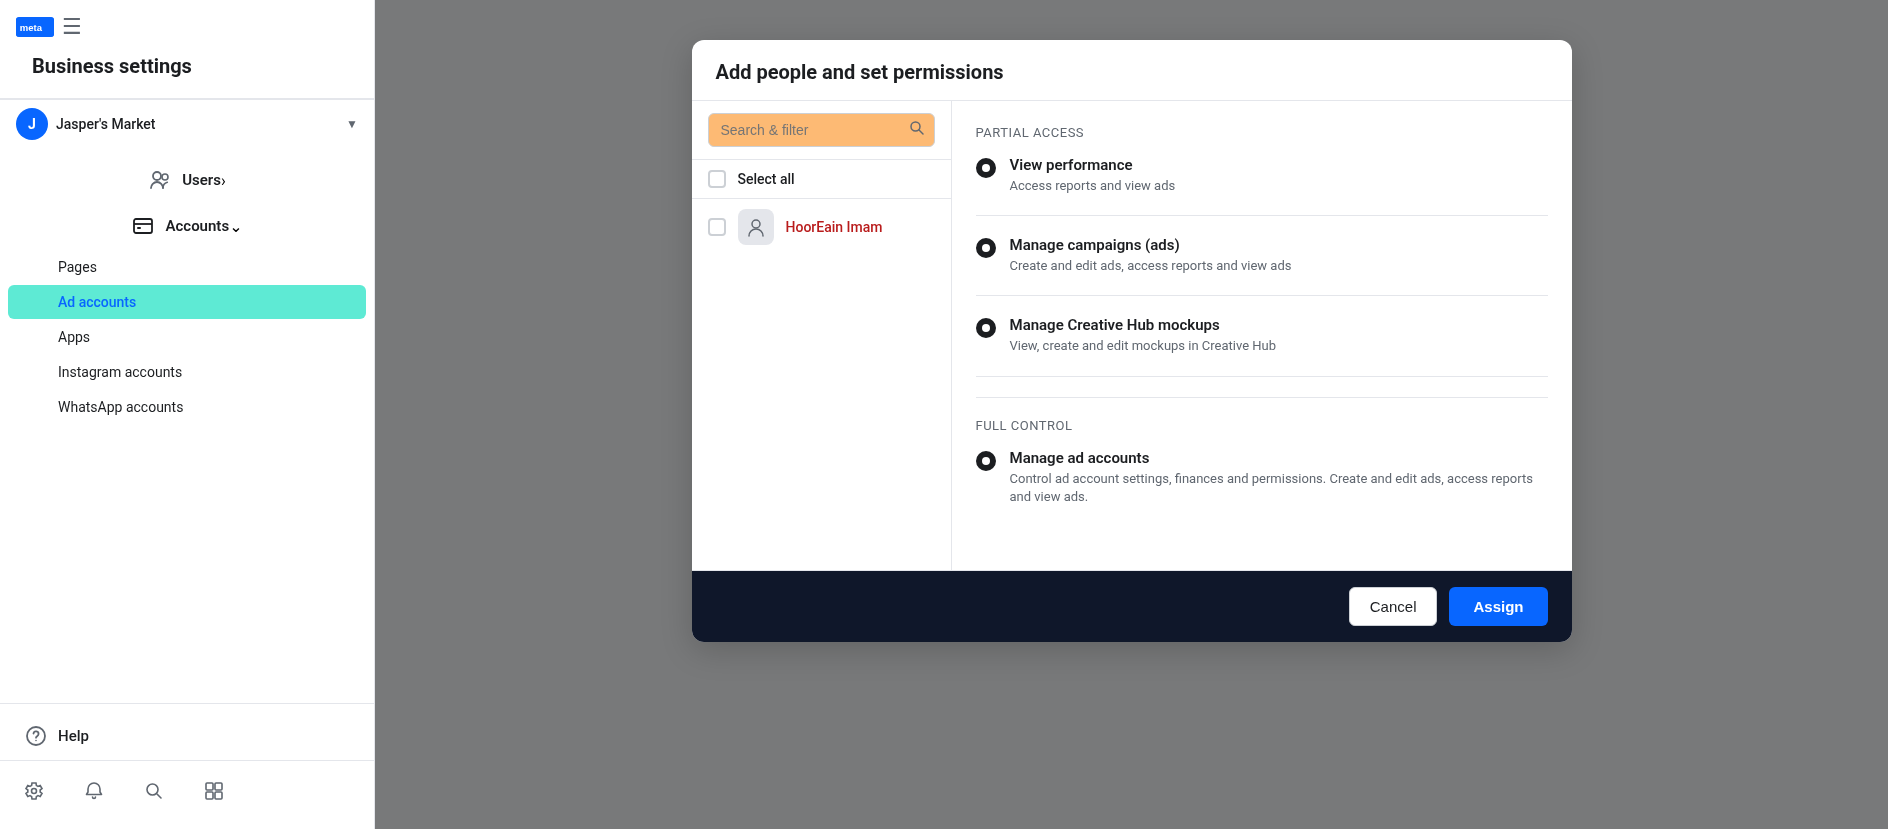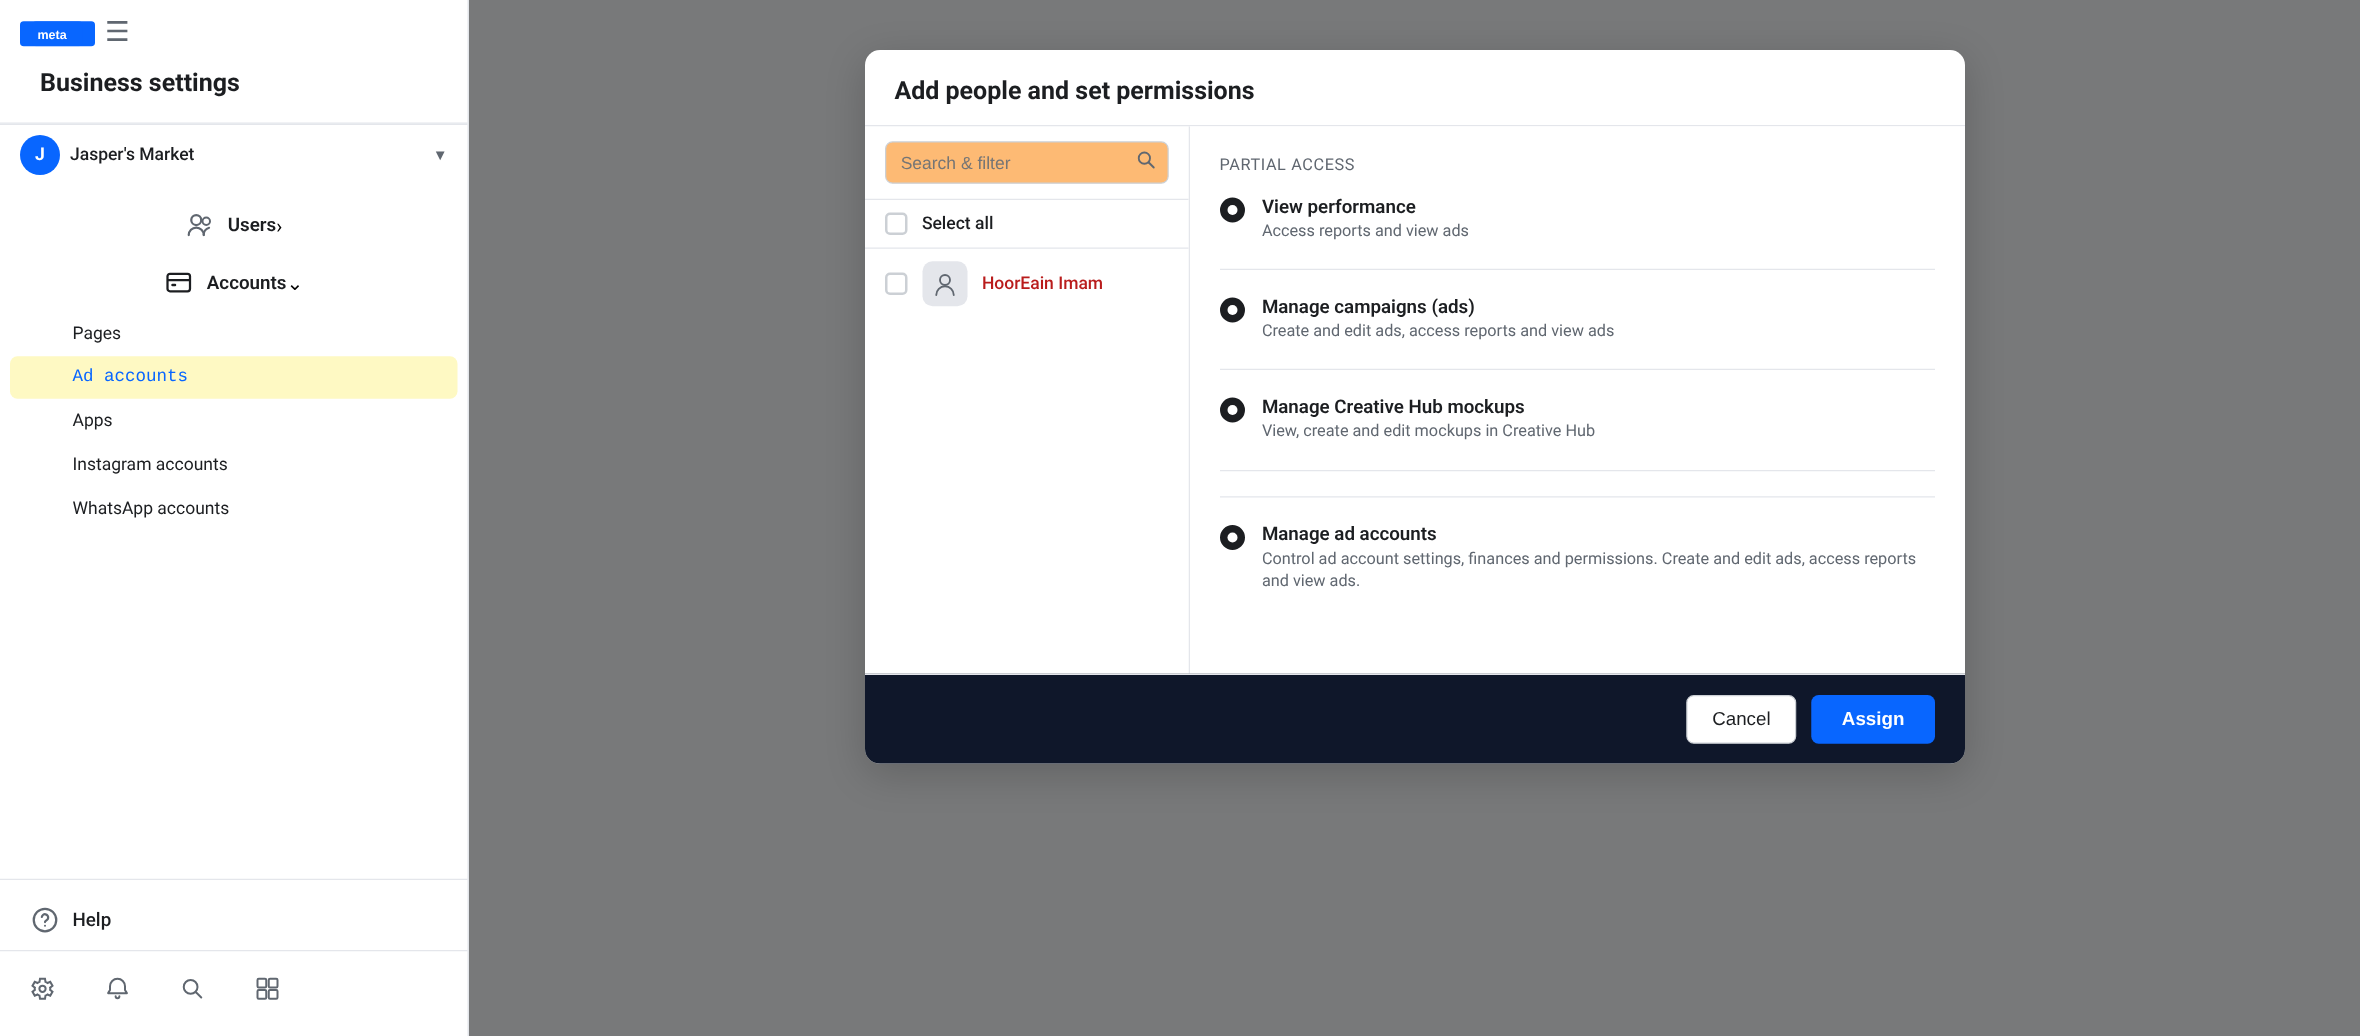--- a/index.html
+++ b/index.html
@@ -19,21 +19,21 @@
       padding: 16px 16px 8px;
       border-bottom: 1px solid #e4e6eb;
     }
     .sidebar-logo {
       display: flex;
       align-items: center;
       gap: 8px;
       margin-bottom: 12px;
     }
     .meta-logo {
-      width: 60px; height: 20px;
+      width: 38px; height: 20px;
       background: #0866ff;
       border-radius: 3px;
       display: flex; align-items: center; justify-content: center;
       color: #fff; font-size: 11px; font-weight: 700;
     }
     .sidebar-title {
       font-size: 20px;
       font-weight: 700;
       color: #1c1e21;
       padding: 4px 16px 12px;
@@ -77,21 +77,21 @@
     }
 
     .nav-sub-item {
       padding: 9px 16px 9px 50px;
       font-size: 14px;
       color: #1c1e21;
       cursor: pointer;
       border-radius: 6px;
       margin: 1px 8px;
     }
-    .nav-sub-item.active { background: #fef9c3; color: #0866ff; font-weight: 500; font-family: Liberation Mono, monospace; }
+    .nav-sub-item.active { background: #5eead4; color: #0866ff; font-weight: 500; }
 
     .sidebar-bottom {
       border-top: 1px solid #e4e6eb;
       padding: 8px 0;
     }
     .help-item {
       display: flex; align-items: center; gap: 10px;
       padding: 10px 16px;
       font-size: 15px; font-weight: 500; color: #1c1e21;
       cursor: pointer;
@@ -474,20 +474,21 @@
               <div class="radio-inner"></div>
             </div>
             <div class="permission-text">
               <div class="permission-name">Manage Creative Hub mockups</div>
               <div class="permission-desc">View, create and edit mockups in Creative Hub</div>
             </div>
           </div>
 
           <hr class="divider-line">
 
+          <div class="permission-section-title">Full control</div>
 
           <div class="permission-item">
             <div class="radio-btn dark">
               <div class="radio-inner"></div>
             </div>
             <div class="permission-text">
               <div class="permission-name">Manage ad accounts</div>
               <div class="permission-desc">Control ad account settings, finances and permissions. Create and edit ads, access reports and view ads.</div>
             </div>
           </div>

